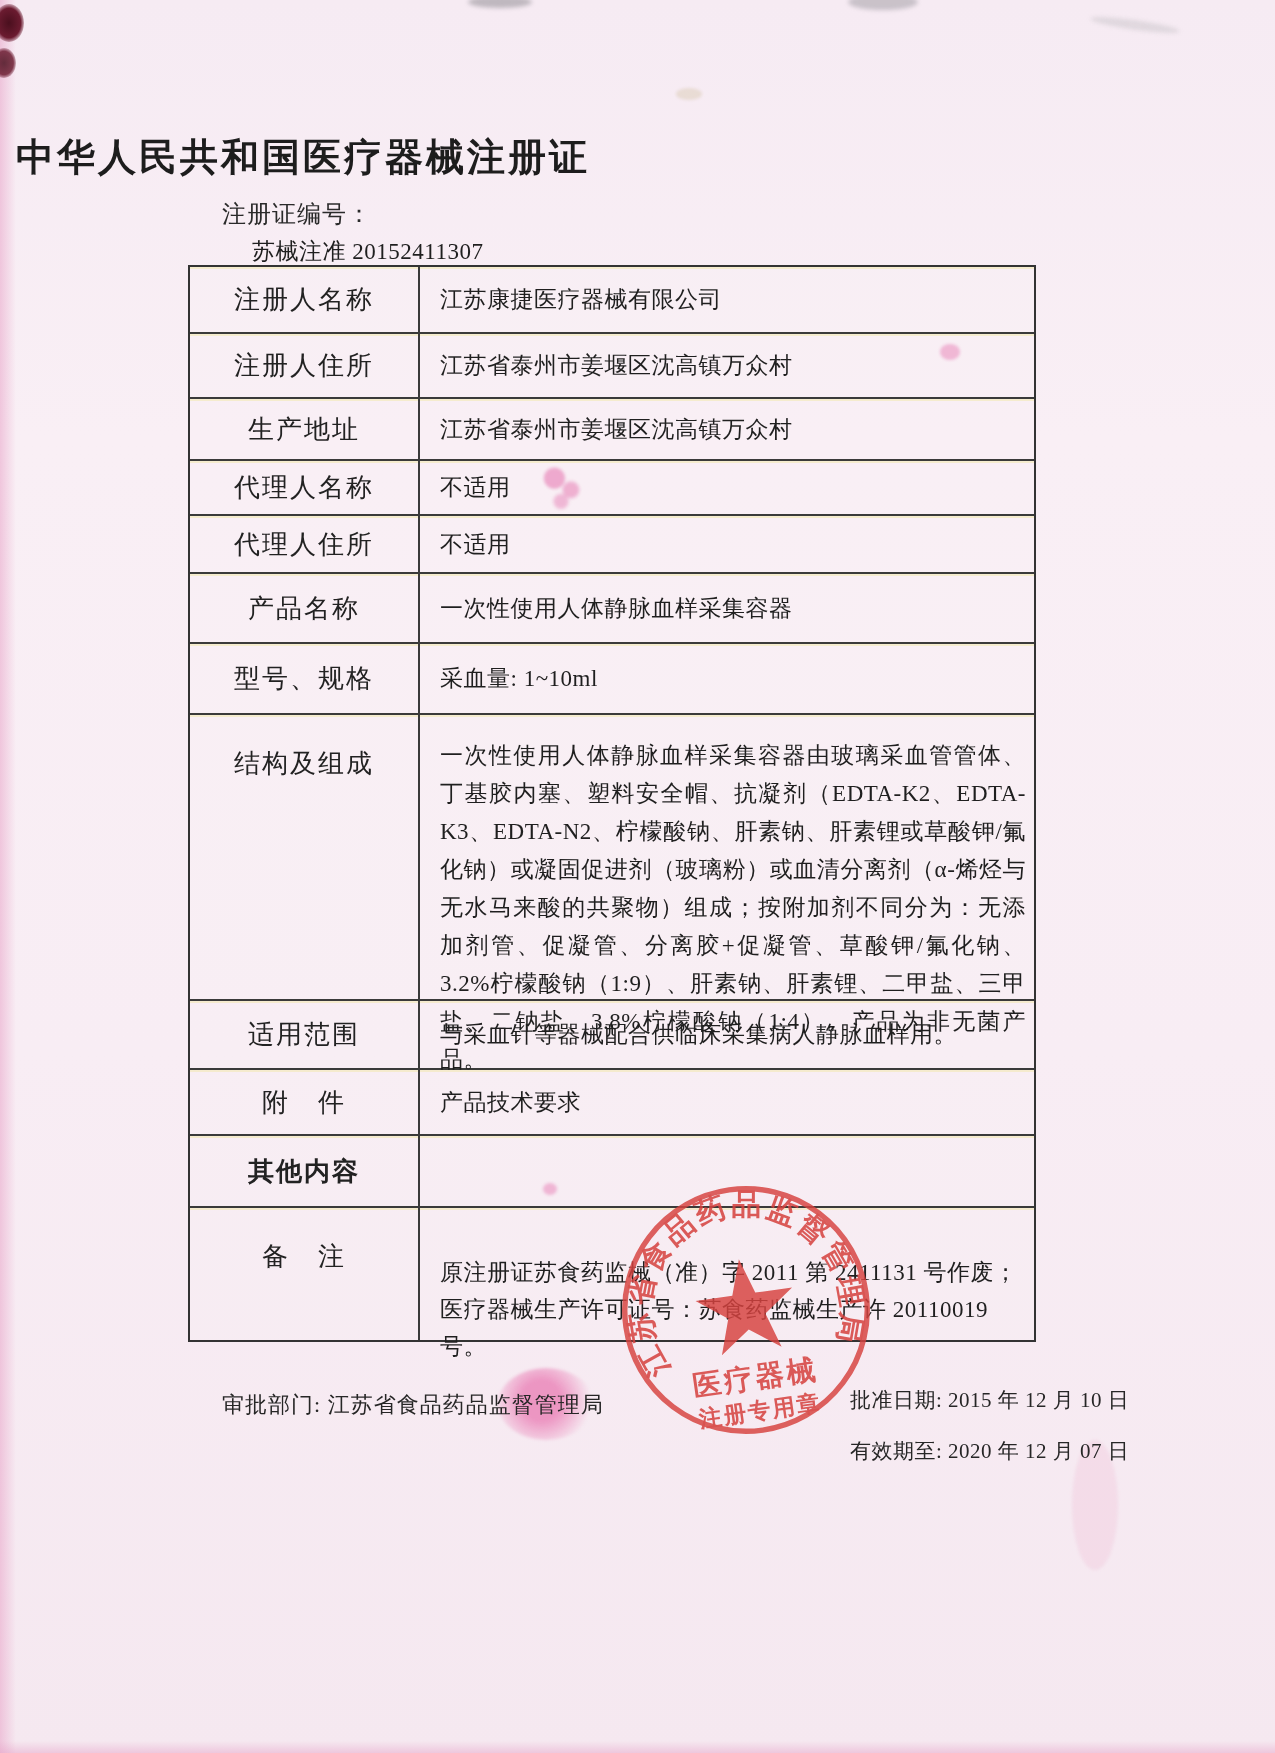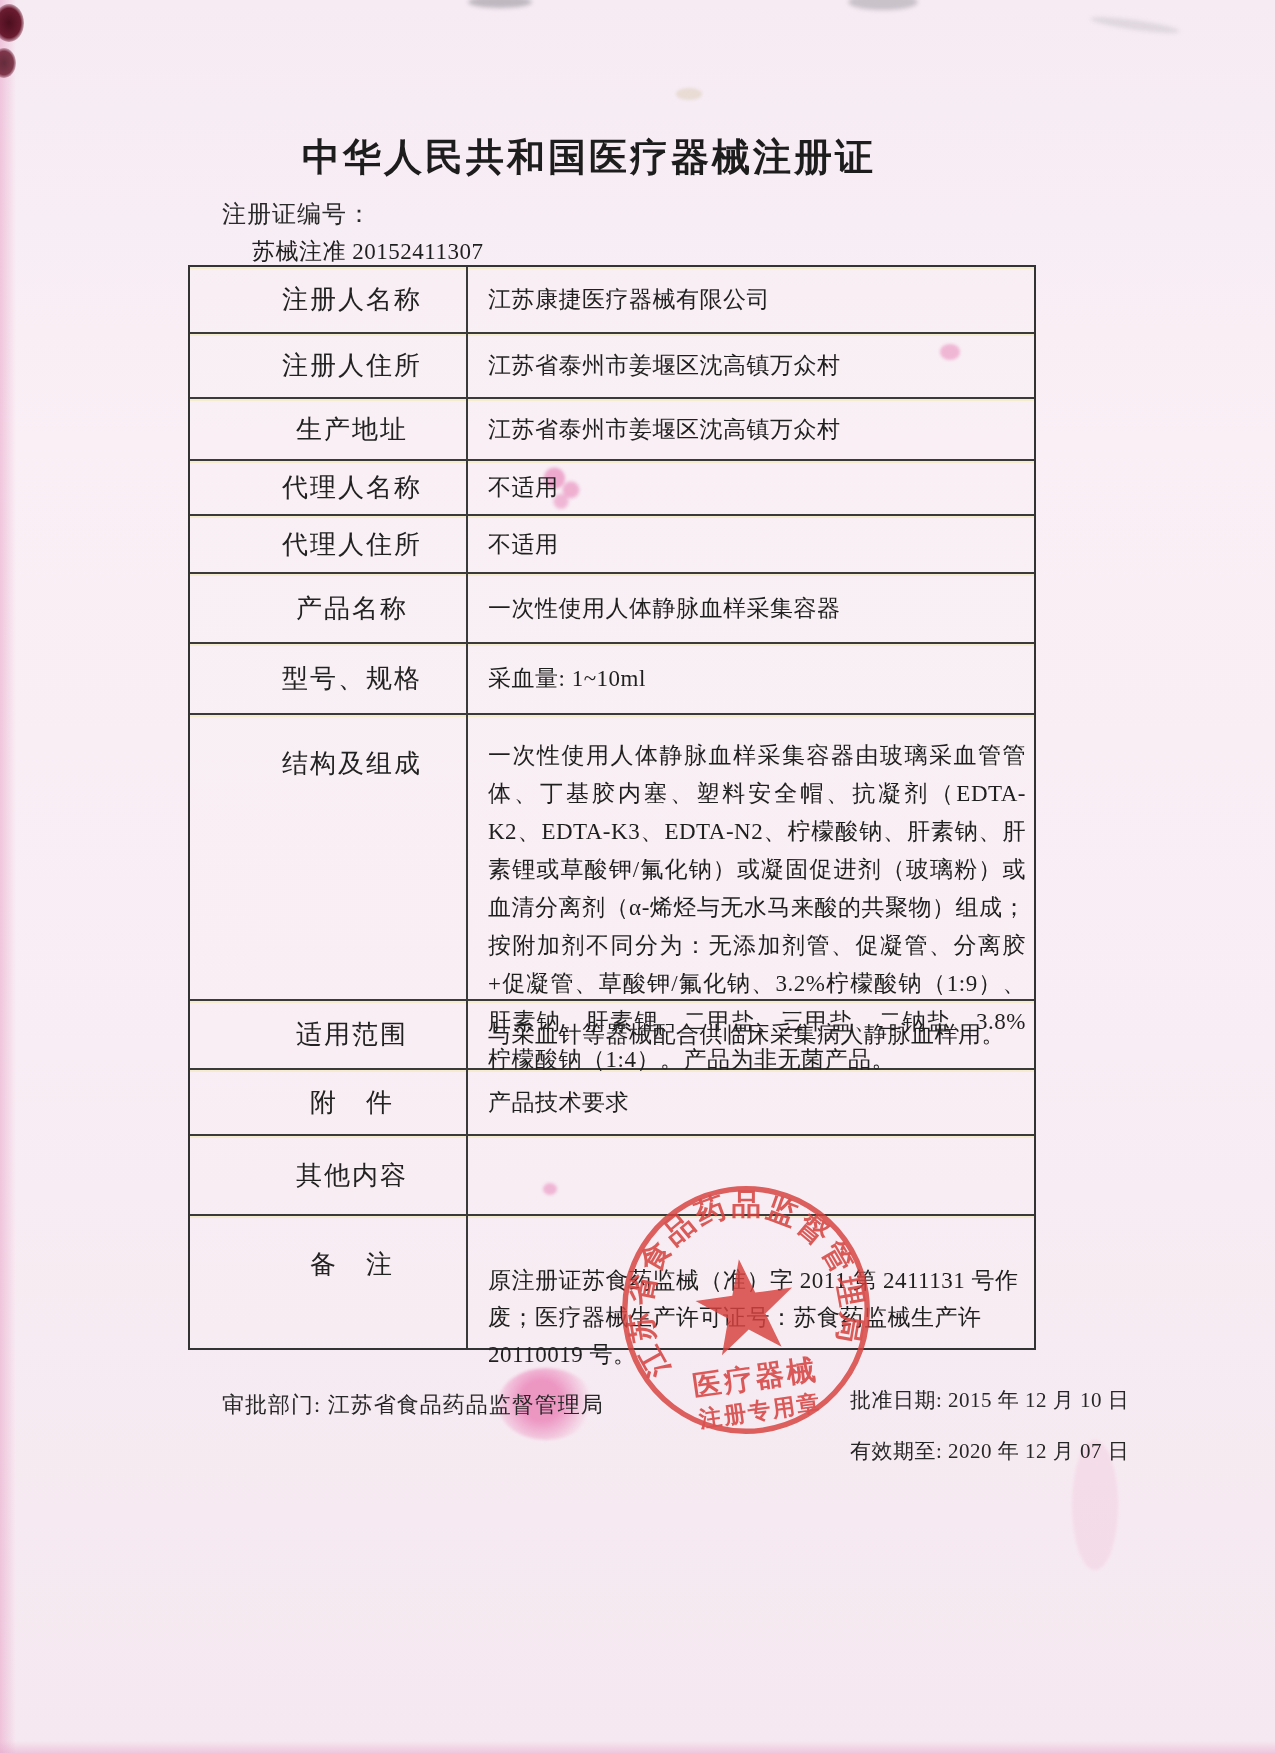--- a/index.html
+++ b/index.html
@@ -23,36 +23,36 @@
   .sm-top2{left:848px;top:-6px;width:70px;height:16px;background:rgba(100,100,105,.3);}
   .sm-top3{left:1090px;top:20px;width:90px;height:10px;background:rgba(120,130,125,.18);transform:rotate(8deg);}
   .pink{position:absolute;border-radius:50%;filter:blur(1.5px);}
   .pk1{left:528px;top:455px;width:66px;height:58px;background:radial-gradient(circle at 40% 40%,rgba(225,90,160,.5) 0 18%,rgba(225,90,160,0) 22%),radial-gradient(circle at 65% 60%,rgba(225,90,160,.45) 0 12%,rgba(225,90,160,0) 18%),radial-gradient(circle at 50% 80%,rgba(225,90,160,.4) 0 10%,rgba(225,90,160,0) 16%);}
   .pk2{left:498px;top:1368px;width:96px;height:72px;background:radial-gradient(circle at 45% 45%,rgba(228,80,155,.55) 0 30%,rgba(228,80,155,.25) 55%,rgba(228,80,155,0) 75%);}
   .pk3{left:940px;top:344px;width:20px;height:16px;background:rgba(228,90,160,.4);}
   .pk4{left:543px;top:1183px;width:14px;height:12px;background:rgba(228,90,160,.4);}
   .pk5{left:1072px;top:1440px;width:46px;height:130px;background:rgba(228,120,175,.12);}
   .pk6{left:676px;top:88px;width:26px;height:12px;background:rgba(190,170,120,.25);}
   
-  .title{position:absolute;left:4px;top:132px;width:1170px;margin:0;text-align:center;
+  .title{position:absolute;left:16px;top:132px;width:1170px;margin:0;
     font-size:38px;font-weight:bold;letter-spacing:3px;color:#1d1d1d;}
   .regline{position:absolute;left:222px;top:198px;font-size:24px;letter-spacing:1px;color:#2a2a2a;}
   .regline .val{margin-left:10px;}
   
   .cert-table{position:absolute;left:188px;top:265px;width:844px;border:2.5px solid #333;
     background:rgba(255,255,255,.06);}
   .t-row{display:flex;box-sizing:border-box;box-shadow:inset 0 2px 0 rgba(236,226,90,.25);}
   .t-row + .t-row{border-top:2px solid #3a3a3a;}
   .lbl{width:230px;flex:none;border-right:2px solid #3a3a3a;display:flex;align-items:center;
-    justify-content:center;font-size:26px;letter-spacing:2px;color:#222;box-sizing:border-box;margin-left:48px;}
+    justify-content:center;font-size:26px;letter-spacing:2px;color:#222;box-sizing:border-box;}
   .val{flex:1;display:flex;align-items:center;padding:6px 10px 6px 20px;font-size:23px;
     letter-spacing:.5px;color:#1f1f1f;box-sizing:border-box;}
   .r0{height:65px;}.r1{height:65px;}.r2{height:62px;}.r3{height:55px;}.r4{height:58px;}
   .r5{height:70px;}.r6{height:71px;}.r7{height:286px;}.r8{height:69px;}.r9{height:66px;}
-  .r10{height:80px;}.r11{height:134px;justify-content:flex-end;}
+  .r10{height:72px;font-weight:bold;}.r11{height:134px;justify-content:flex-end;}
   .t-row.top .lbl{align-items:flex-start;padding-top:31px;}
   .t-row.para .val{display:block;padding:22px 8px 10px 20px;line-height:38px;text-align:justify;}
   .t-row.remark .val{display:block;padding:46px 12px 8px 20px;line-height:37px;}
   
   .dept{position:absolute;left:222px;top:1390px;font-size:22px;letter-spacing:1px;}
   .date1{position:absolute;left:850px;top:1386px;font-size:21px;letter-spacing:.5px;}
   .date2{position:absolute;left:850px;top:1437px;font-size:21px;letter-spacing:.5px;}
   
   .stamp{position:absolute;left:608px;top:1172px;width:276px;height:276px;
     transform:rotate(-8deg);opacity:.9;z-index:5;}

